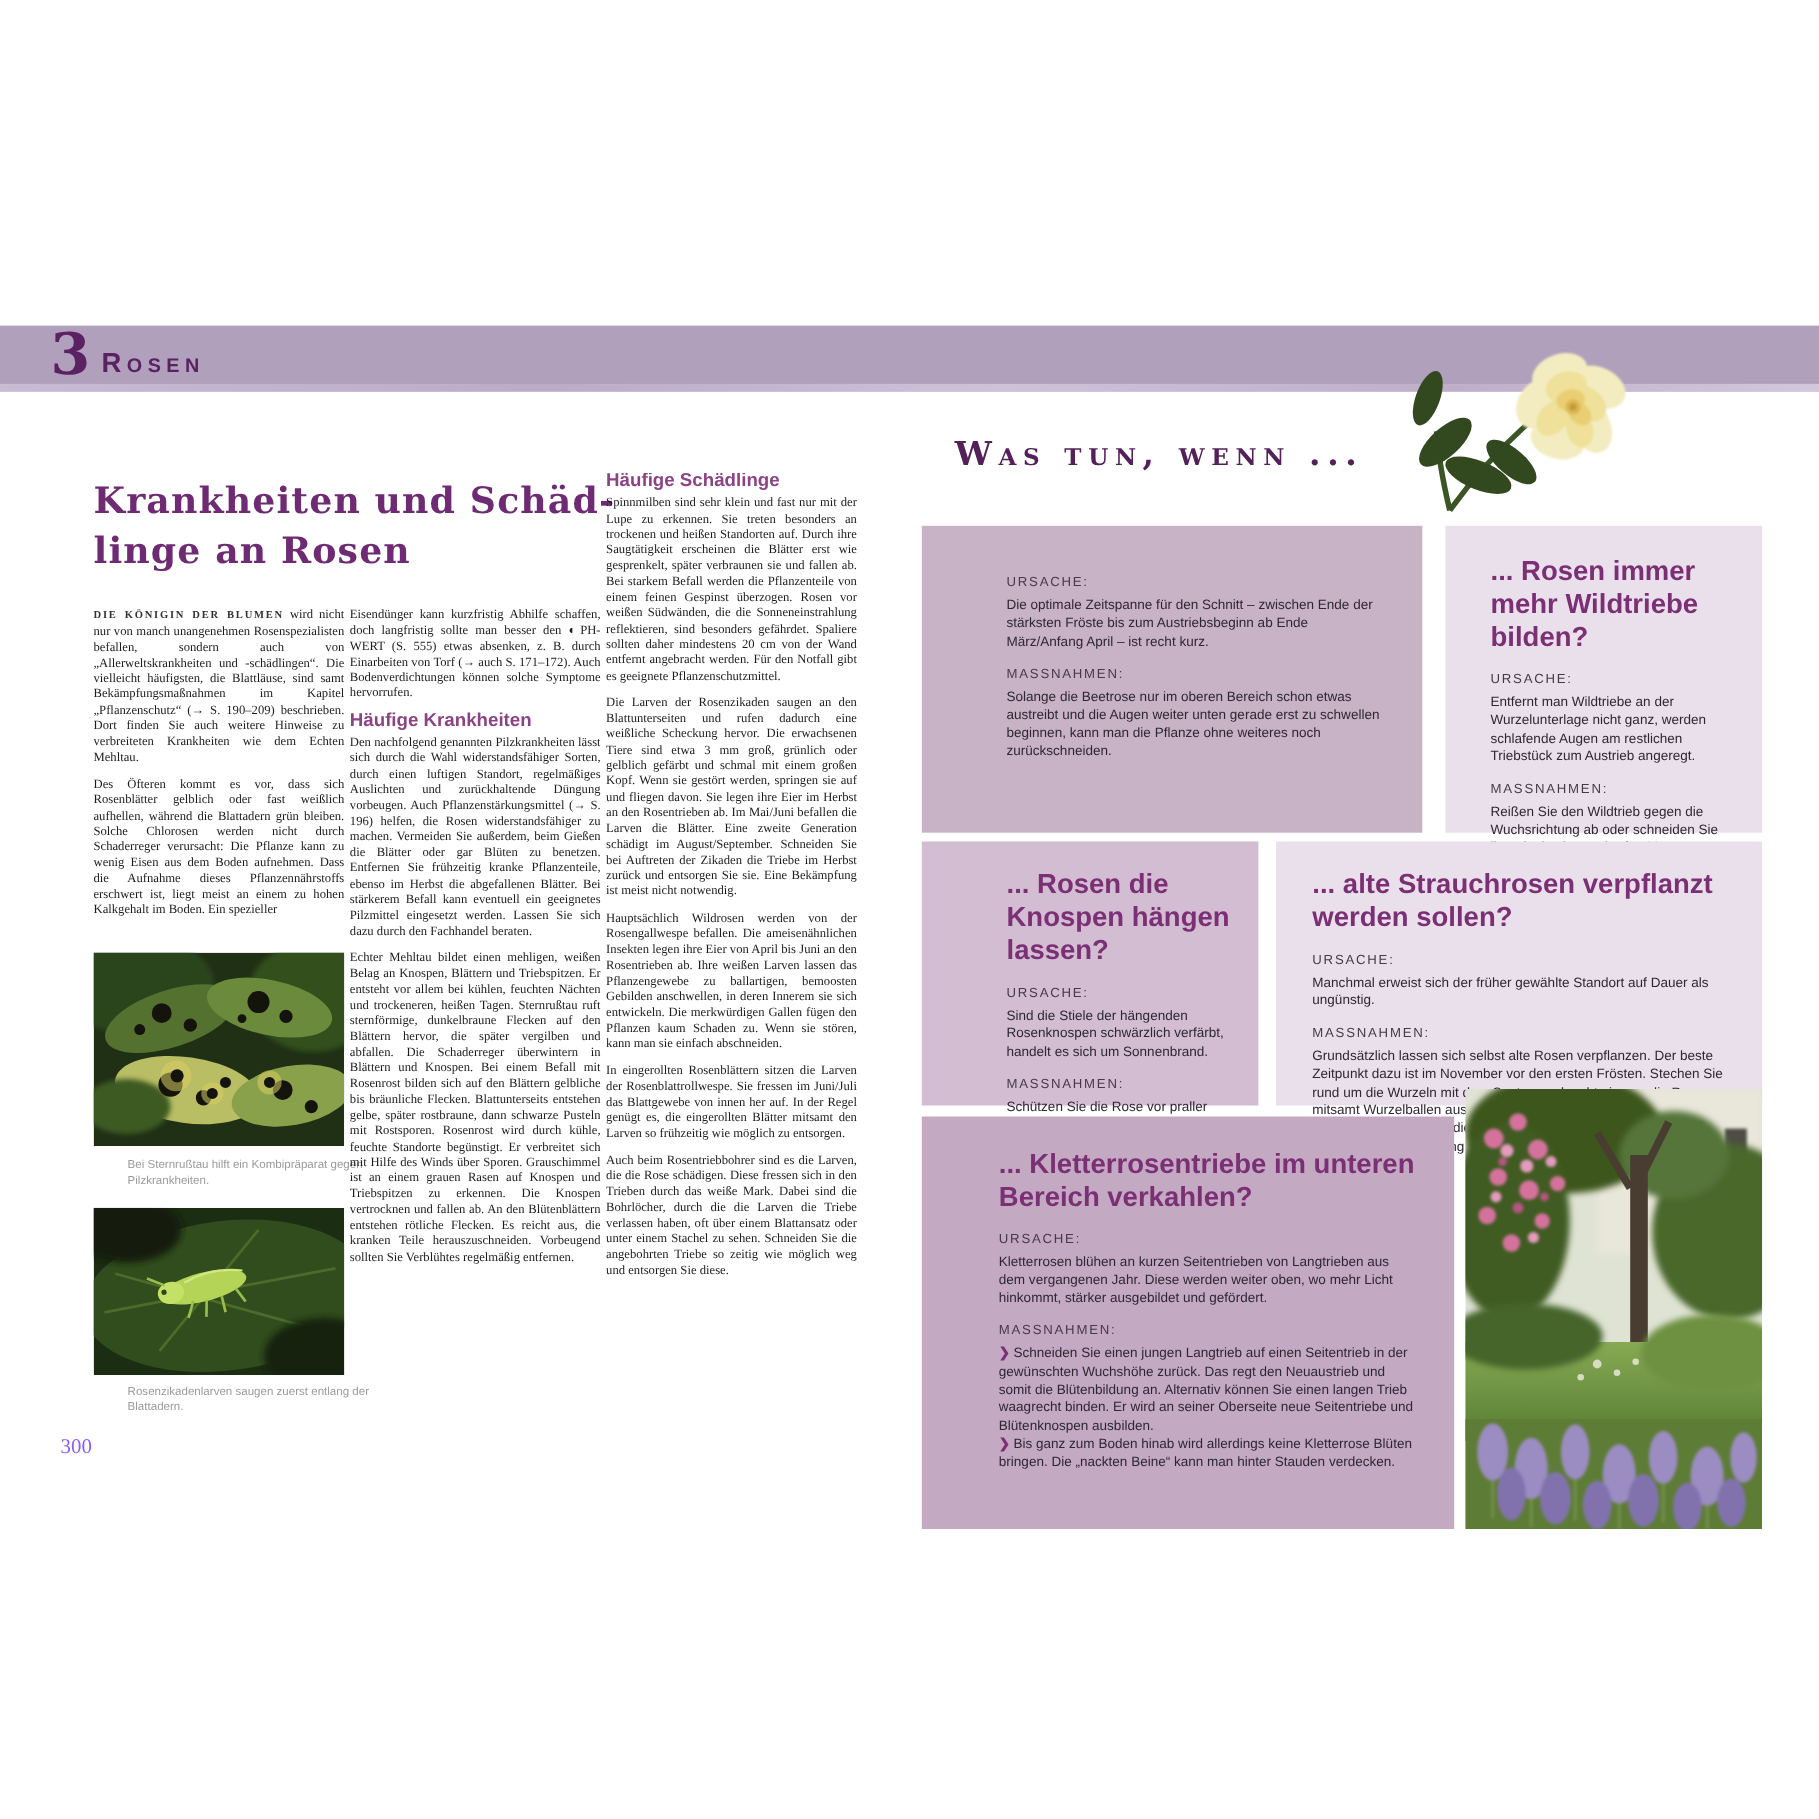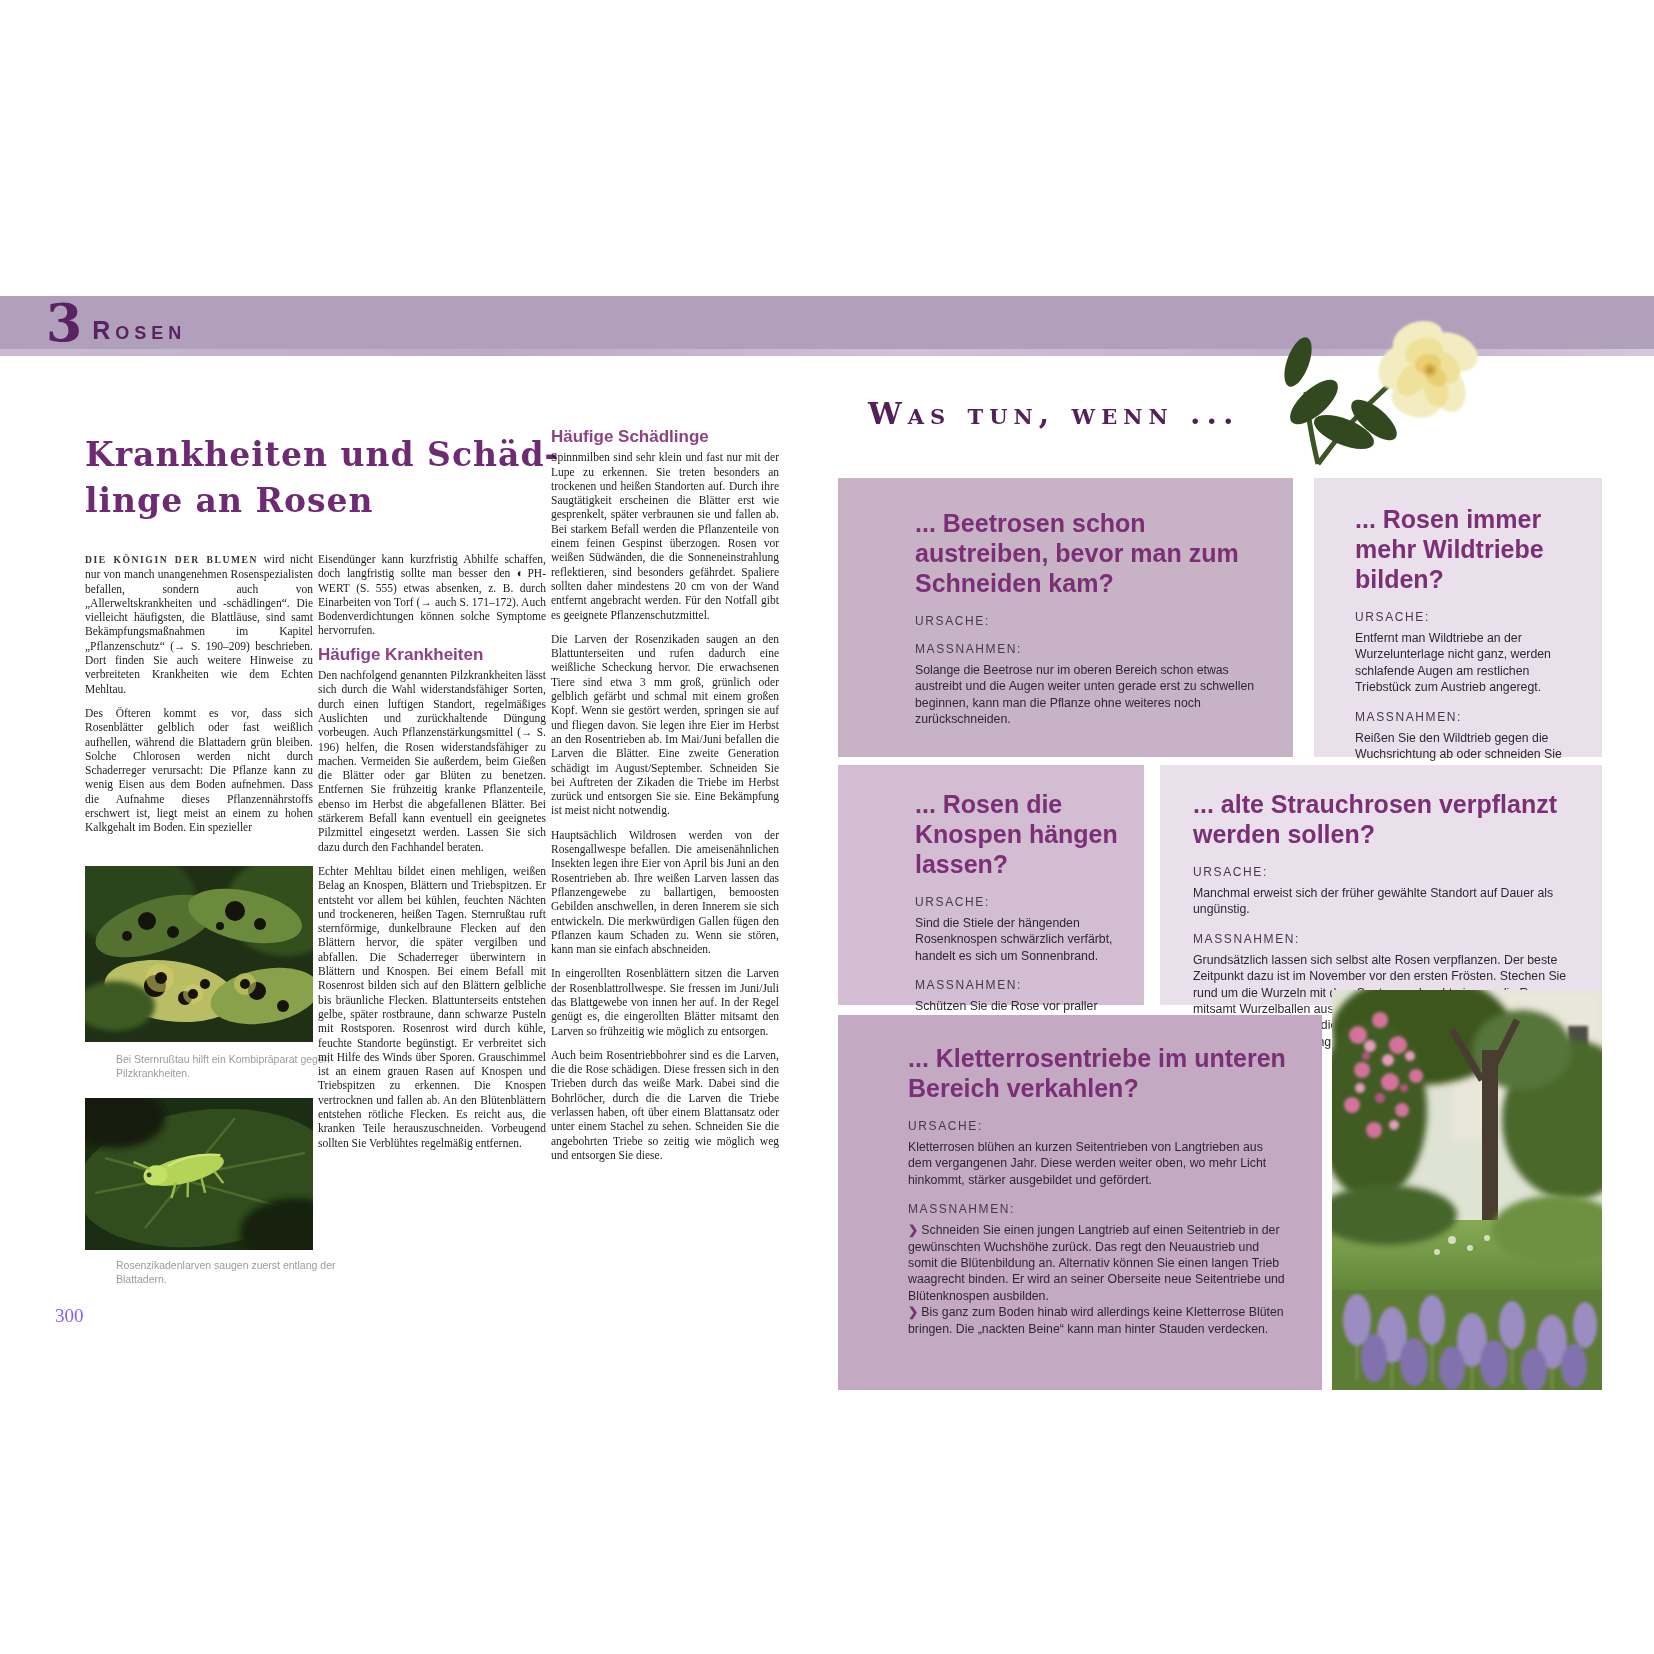--- a/index.html
+++ b/index.html
@@ -190,22 +190,22 @@
         </g>
         <circle cx="152" cy="78" r="7" fill="#dcb952"></circle>
         <circle cx="152" cy="78" r="3.4" fill="#c29b3c"></circle>
       </g>
     </svg>
   </div>
 
   <div class="wastun">Was tun, wenn ...</div>
 
   <div class="qbox bg1" style="left:838px;top:478px;width:455px;height:279px;padding:30px 36px 0 77px;">
-    <div class="qtitle">... Beetrosen schon austreiben, bevor man zum Schneiden kam?</div>
-    <div class="qlabel">URSACHE:</div>
+    <div class="qlabel">URSACHE:</div>
+    <p class="qtext">Die optimale Zeitspanne für den Schnitt – zwischen Ende der stärksten Fröste bis zum Austriebsbeginn ab Ende März/Anfang April – ist recht kurz.</p>
     <div class="qlabel">MASSNAHMEN:</div>
     <p class="qtext">Solange die Beetrose nur im oberen Bereich schon etwas austreibt und die Augen weiter unten gerade erst zu schwellen beginnen, kann man die Pflanze ohne weiteres noch zurückschneiden.</p>
   </div>
 
   <div class="qbox bg2" style="left:1314px;top:478px;width:288px;height:279px;padding:26px 26px 0 41px;">
     <div class="qtitle">... Rosen immer mehr Wildtriebe bilden?</div>
     <div class="qlabel">URSACHE:</div>
     <p class="qtext">Entfernt man Wildtriebe an der Wurzelunterlage nicht ganz, werden schlafende Augen am restlichen Triebstück zum Austrieb angeregt.</p>
     <div class="qlabel">MASSNAHMEN:</div>
     <p class="qtext">Reißen Sie den Wildtrieb gegen die Wuchsrichtung ab oder schneiden Sie ihn mittels eines scharfen Messers zusammen mit etwas Wurzelrinde weg.</p>

